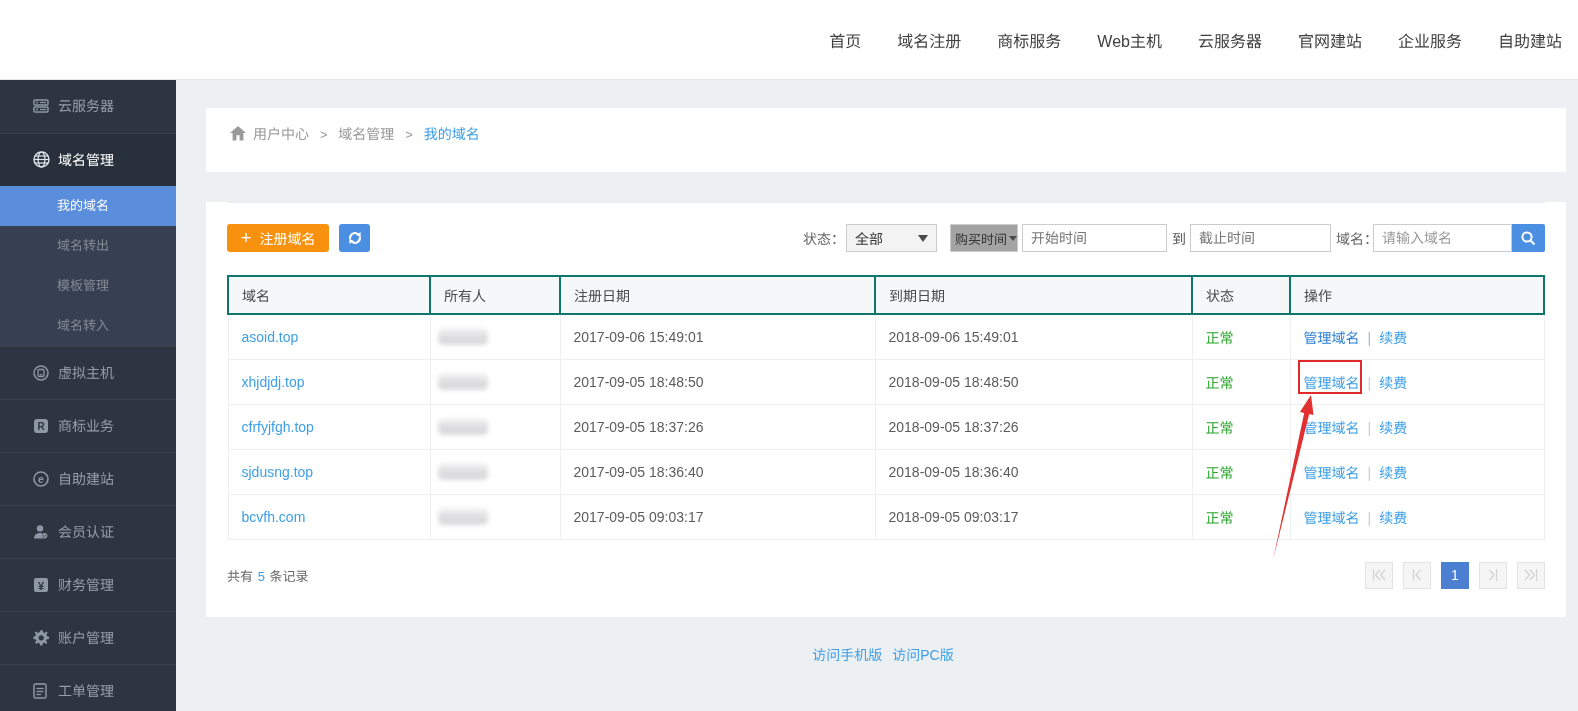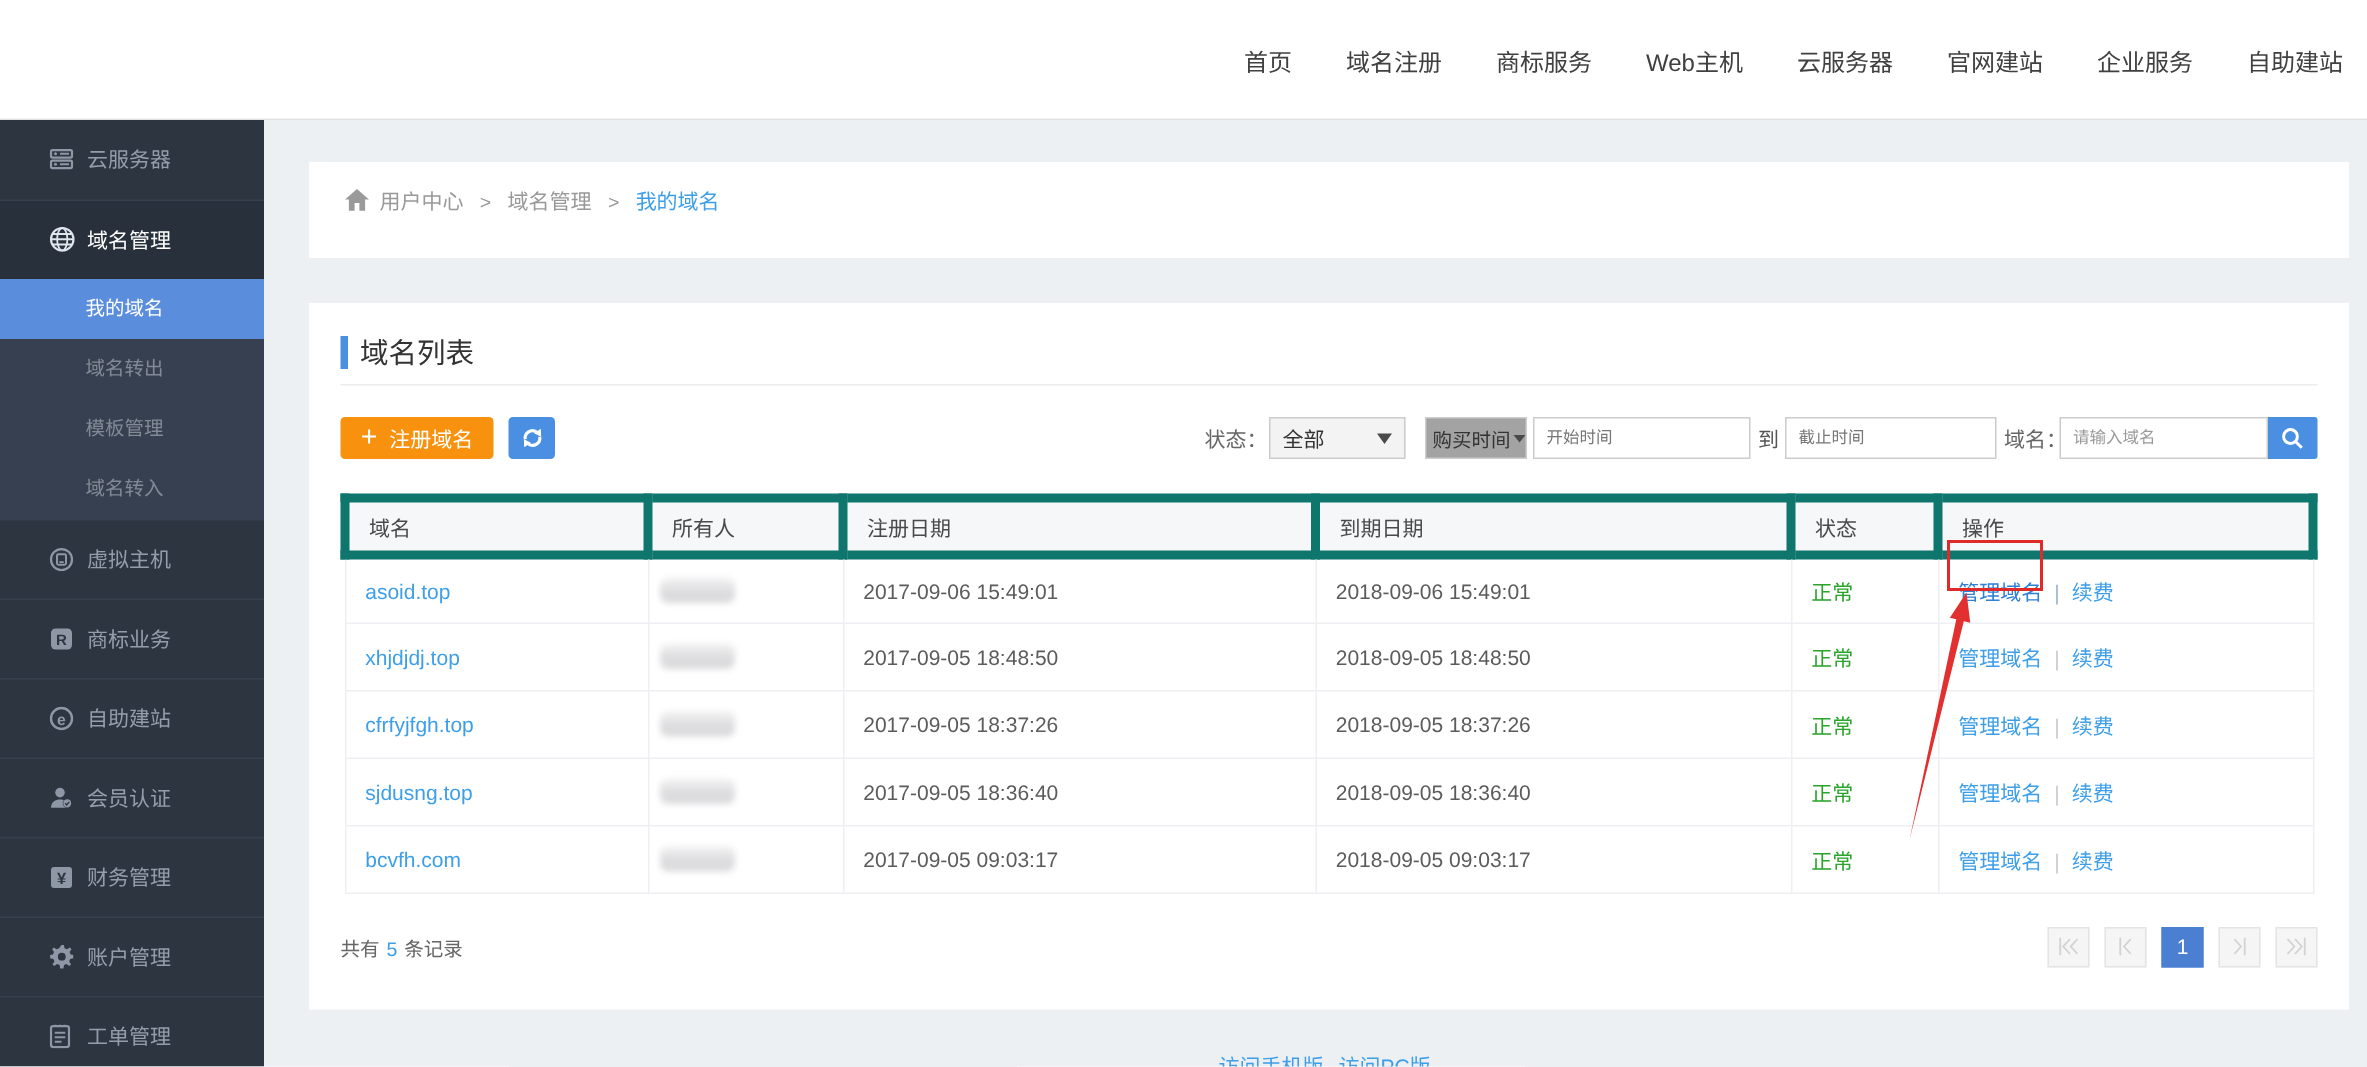--- a/index.html
+++ b/index.html
@@ -38,26 +38,26 @@
 .ptitle span.t { font-size:19px; color:#333; }
 .pline { border-bottom:1px solid #ececec; margin-top:0px; }
 
 .toolbar { margin-top:21px; height:28px; display:flex; align-items:center; }
 .btn-orange { width:102px; height:28px; background:#f8920e; border-radius:3px; color:#fff; font-size:14px; display:flex; align-items:center; justify-content:center; }
 .btn-orange .plus { font-size:19px; margin-right:8px; font-weight:normal; }
 .btn-refresh { width:31px; height:28px; background:#4a8fe2; border-radius:3px; margin-left:10px; display:flex; align-items:center; justify-content:center; }
 .filters { margin-left:auto; display:flex; align-items:center; font-size:14px; color:#666; }
 .sel { height:28px; border:1px solid #ccc; background:#a3a3a3; display:flex; align-items:center; padding:0 8px; color:#333; position:relative; white-space:nowrap; }
 .sel .caret { width:0; height:0; border-left:5px solid transparent; border-right:5px solid transparent; border-top:7px solid #4a4a4a; margin-left:auto; }
-.inp { height:28px; border:1px solid #ccc; background:#fff; font-size:11px; color:#777; padding:0 8px; line-height:26px; }
+.inp { height:28px; border:1px solid #ccc; background:#fff; font-size:14px; color:#777; padding:0 8px; line-height:26px; }
 .btn-search { width:33px; height:28px; background:#4a8fe2; border-radius:0 2px 2px 0; display:flex; align-items:center; justify-content:center; }
 
 
 table.grid { width:100%; border-collapse:collapse; margin-top:23px; table-layout:fixed; font-size:14px; }
-table.grid th { background:#f6f7f9; height:38px; font-weight:normal; color:#4a4a4a; text-align:left; padding-left:13px; border:6px solid #0f766e; }
+table.grid th { background:#f6f7f9; height:38px; font-weight:normal; color:#4a4a4a; text-align:left; padding-left:13px; border:2px solid #0f766e; }
 table.grid td { height:45px; color:#5b5b5b; padding-left:13px; border:1px solid #edeff2; border-top:1px solid #eef0f3; }
 table.grid a { color:#3e9fe8; }
 table.grid td.ok { color:#2aa42a; }
 .blur { width:50px; height:17px; margin-left:-6px; background:linear-gradient(180deg,#f4f4f5 0%,#dddddf 55%,#dadadc 100%); border-radius:5px; filter:blur(2px); }
 .opsep { color:#ccc; margin:0 8px; }
 
 .tfoot { margin-top:22px; display:flex; align-items:center; }
 .total { font-size:13px; color:#666; }
 .total b { color:#3e9fe8; font-weight:normal; margin:0 1px; }
 .pager { margin-left:auto; display:flex; }
@@ -150,21 +150,20 @@
 </div>
 
 <div class="content">
   <div class="crumb">
     <span class="home"><svg width="16" height="15" viewBox="0 0 16 15">
           <path d="M8 0 L16 7 L13.4 7 L13.4 14.5 L9.6 14.5 L9.6 9.3 L6.4 9.3 L6.4 14.5 L2.6 14.5 L2.6 7 L0 7 Z" fill="#9a9a9a"></path>
         </svg></span>用户中心 <span class="sep">&gt;</span> 域名管理 <span class="sep">&gt;</span> <span class="cur">我的域名</span>
   </div>
 
   <div class="panel">
-    <div class="ptitle"><span class="bar"></span><span class="t">域名列表</span></div>
     <div class="pline"></div>
 
     <div class="toolbar">
       <a class="btn-orange"><span class="plus">+</span>注册域名</a>
       <a class="btn-refresh">
           <svg width="16" height="16" viewBox="0 0 17 17">
             <g fill="none" stroke="#fff" stroke-width="2.2">
               <path d="M3.4,9.4 A5.1,5.1 0 0 1 11.4,4.3"></path>
               <path d="M13.6,7.6 A5.1,5.1 0 0 1 5.6,12.7"></path>
             </g>

